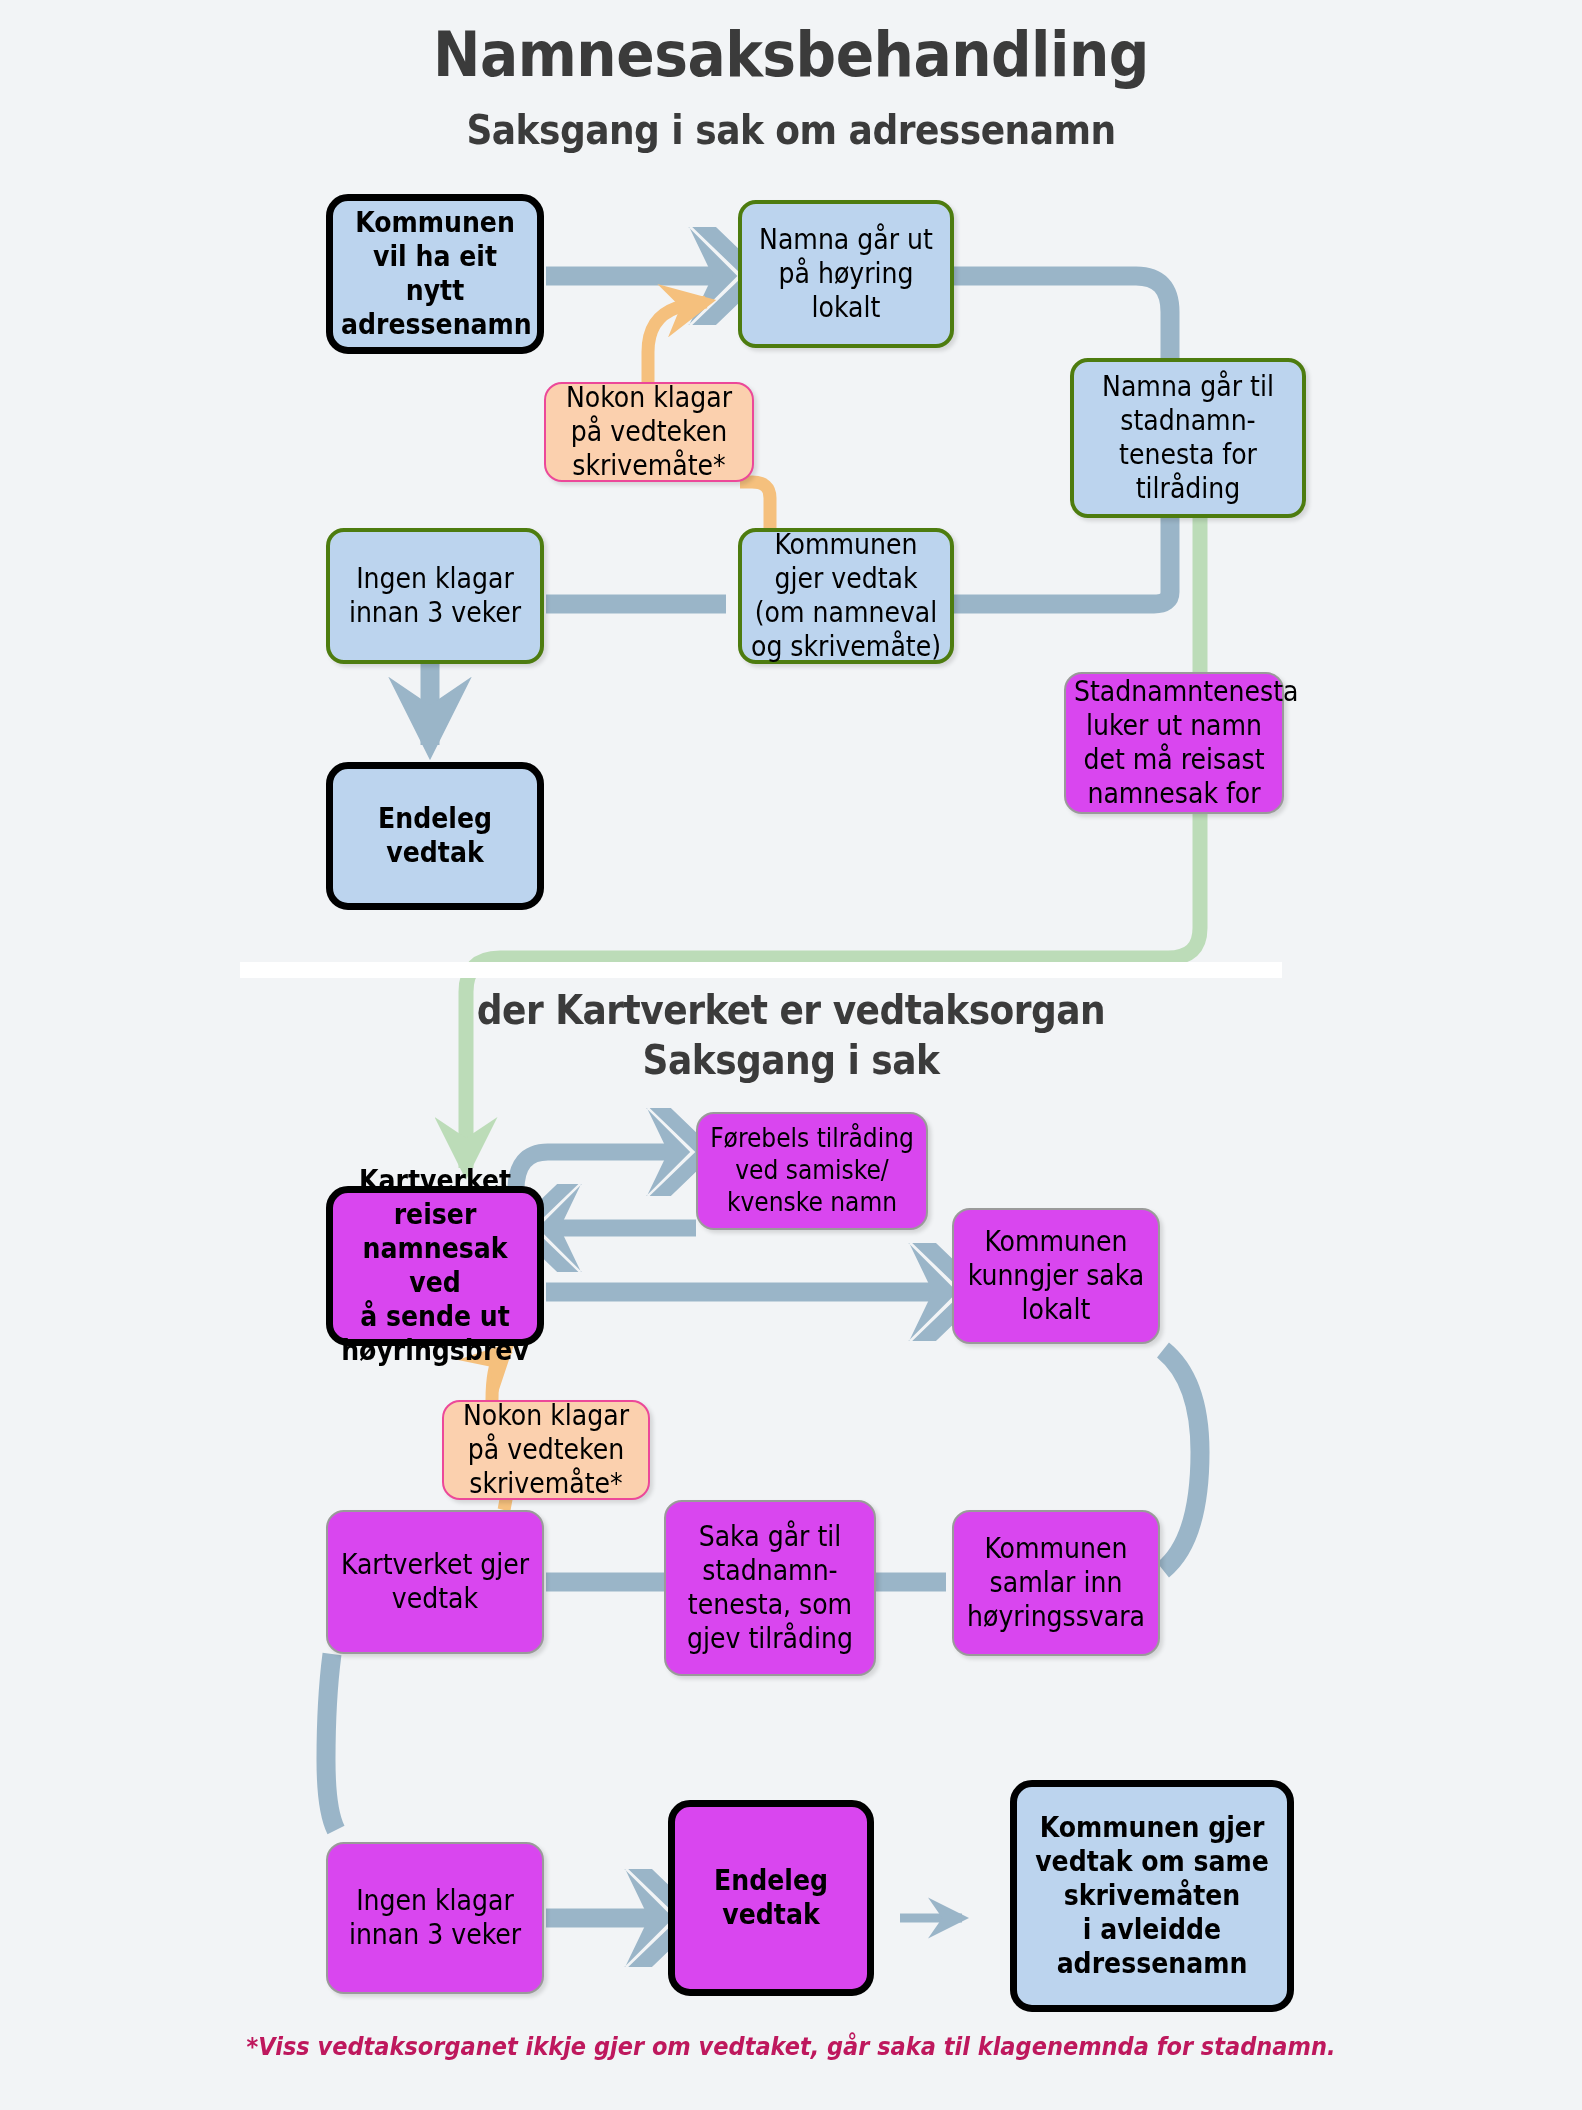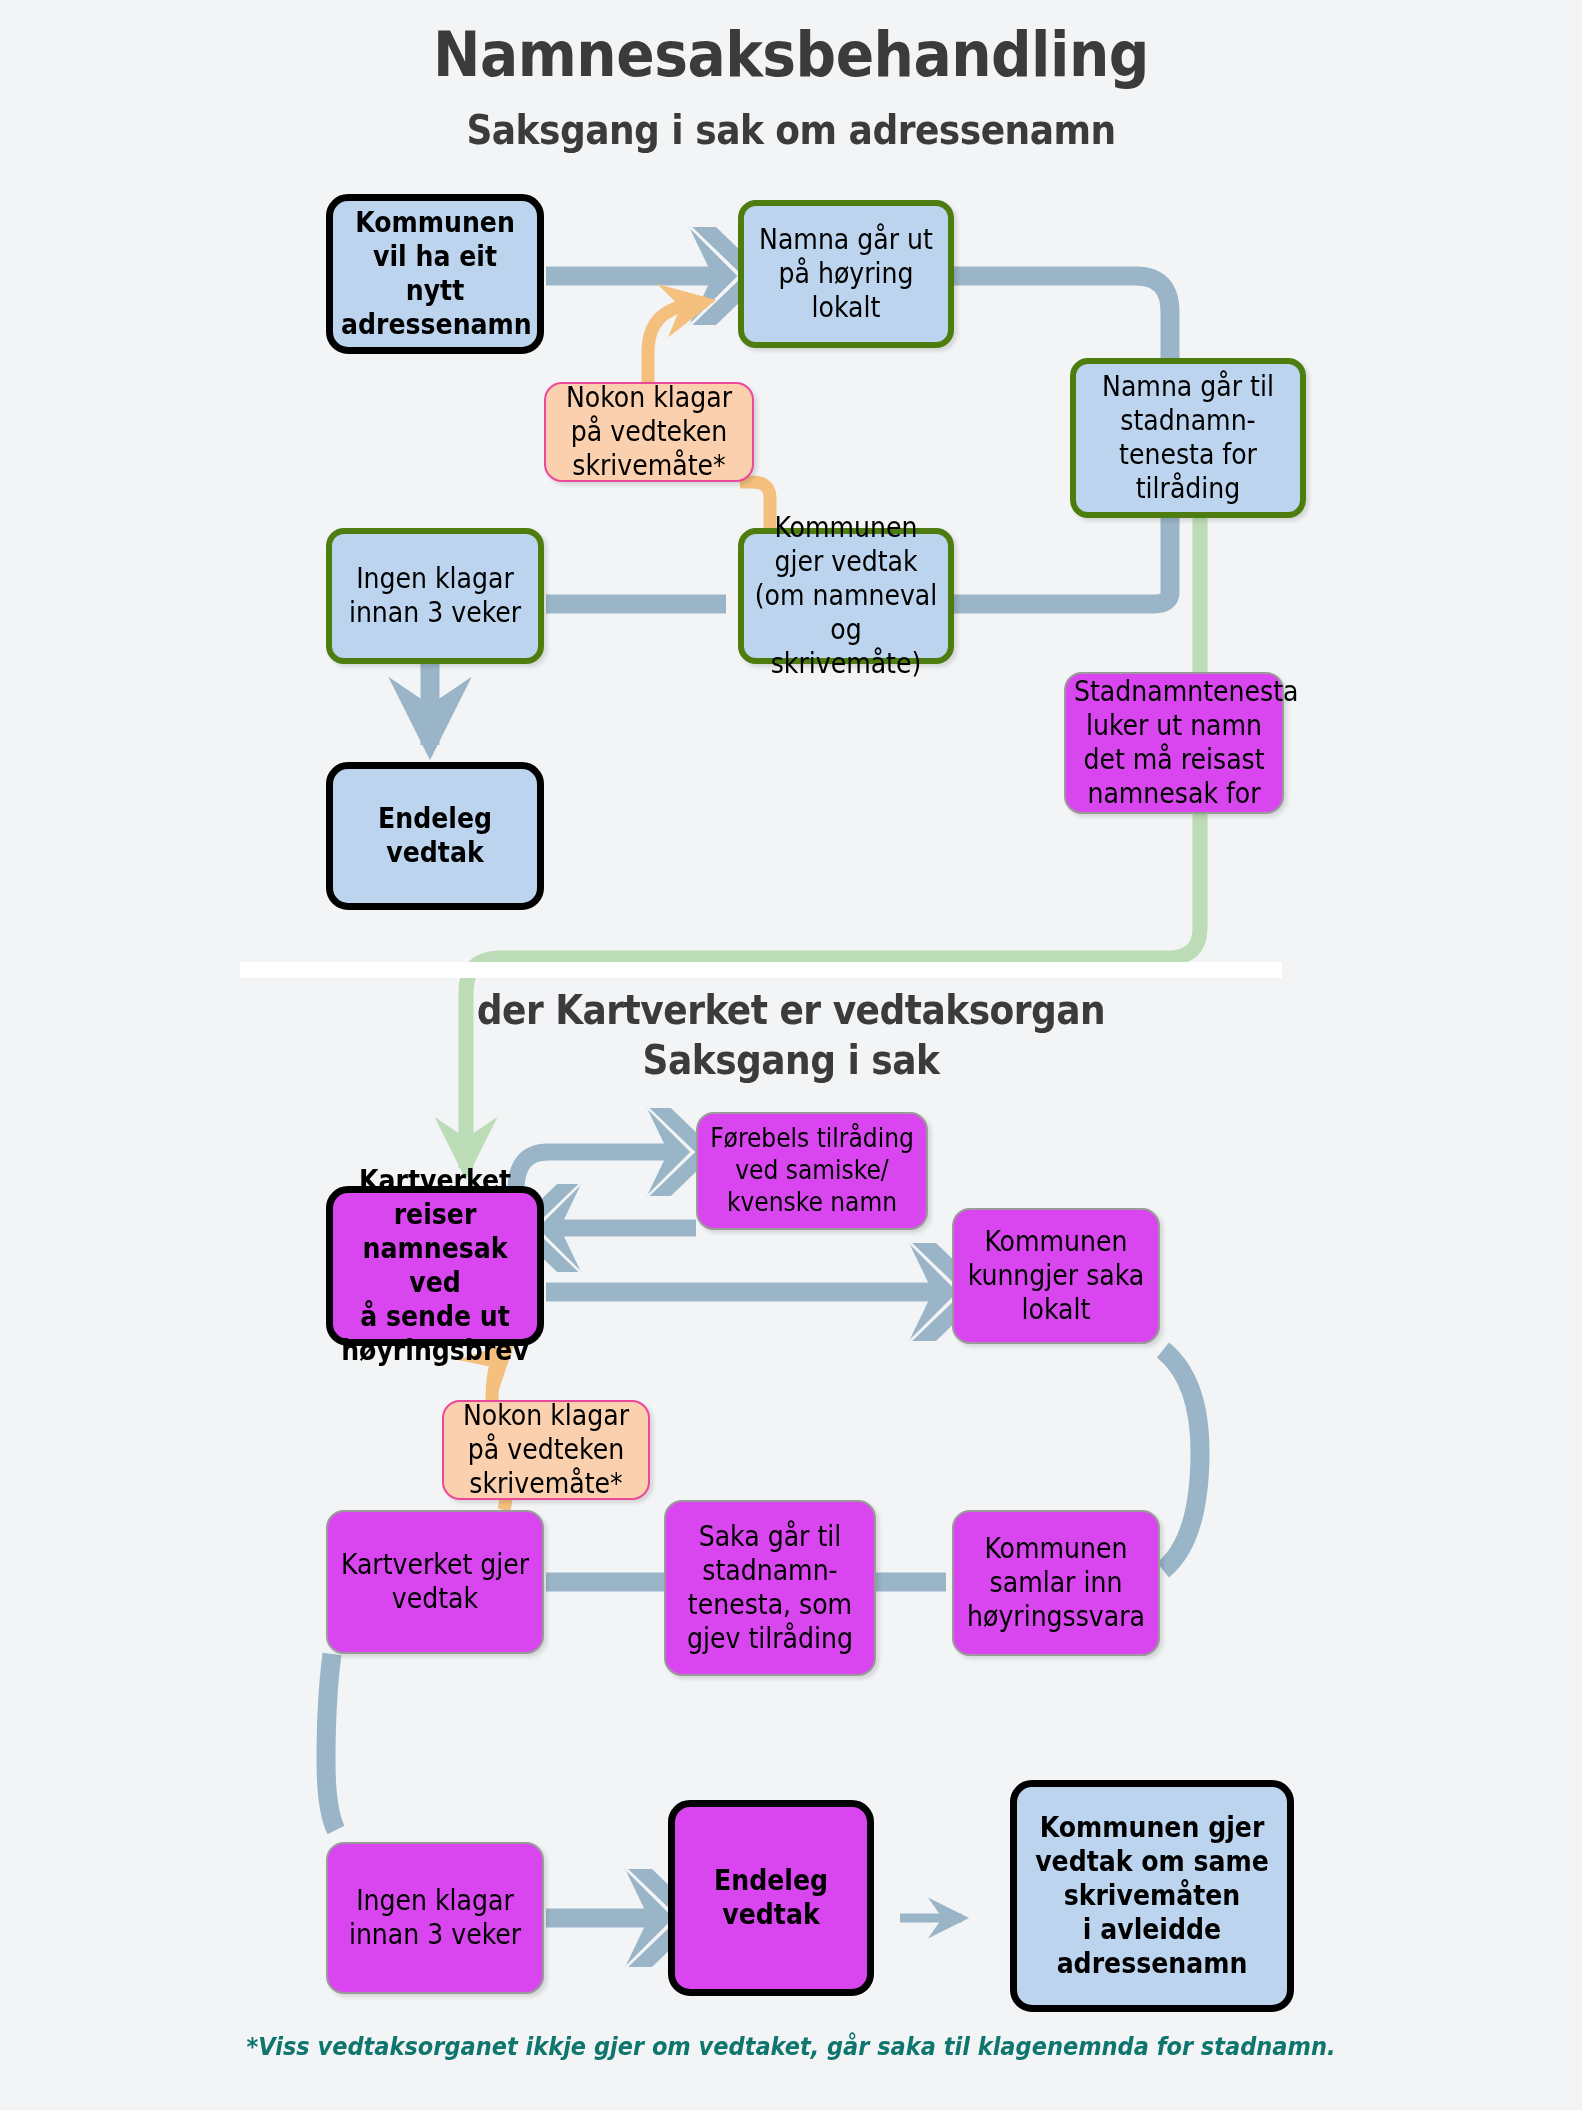--- a/index.html
+++ b/index.html
@@ -67,41 +67,41 @@
     align-items: center;
     justify-content: center;
     text-align: center;
     border-radius: 18px;
     font-size: 28px;
     line-height: 1.22;
     color: #000;
     padding: 6px 8px;
     font-family: "DejaVu Sans Condensed", "Liberation Sans", sans-serif;
   }
-  .blue  { background: #bcd4ee; border: 6px solid #4d7c0f; }
+  .blue  { background: #bcd4ee; border: 4px solid #4d7c0f; }
   .green { background: #d946ef; border: 2px solid #9a9a9a; }
   .orange{ background: #fbd0ae; border: 2px solid #ec4899; }
   .strong {
     border: 7px solid #000;
     font-weight: bold;
     border-radius: 22px;
   }
   .node span { display: block; width: 100%; }
   .shadow { box-shadow: 3px 3px 4px rgba(0,0,0,0.13); }
 
   
   #footnote {
     position: absolute;
     left: 0; right: 0;
     top: 2032px;
     text-align: center;
     font-size: 25px;
     font-style: italic;
     font-weight: bold;
-    color: #0f766e;
+    color: #be185d;
     font-family: "DejaVu Sans Condensed", "Liberation Sans", sans-serif;
   }
 </style>
 </head>
 <body>
 
 <div id="canvas">
 
   <div class="title-main" id="title">Namnesaksbehandling</div>
   <div class="title-main" id="subtitle">Saksgang i sak om adressenamn</div>

